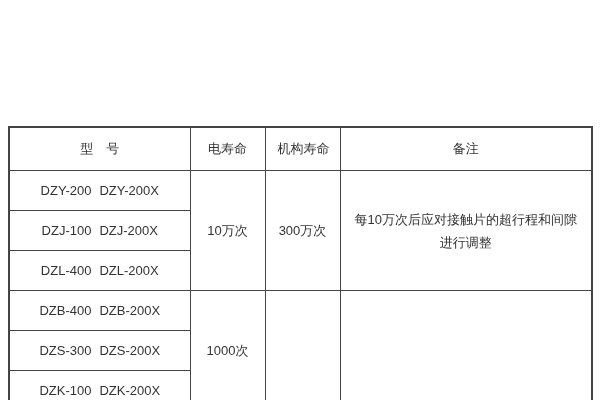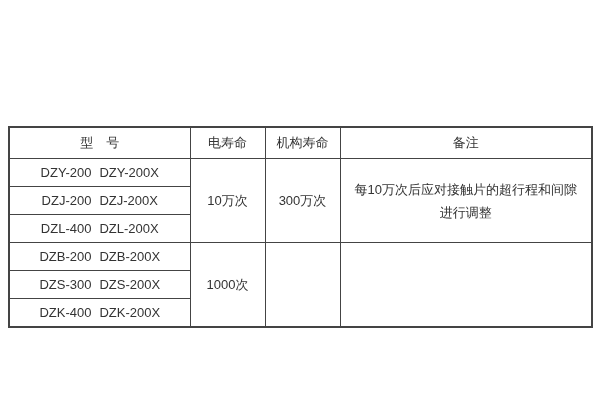--- a/index.html
+++ b/index.html
@@ -20,21 +20,21 @@
     border-collapse: collapse;
     table-layout: fixed;
     border: 2px solid #444444;
     font-size: 13px;
     color: #333333;
   }
   table.spec td {
     border: 1px solid #444444;
     text-align: center;
     vertical-align: middle;
-    padding: 6px;
+    padding: 12px;
     overflow: hidden;
     white-space: nowrap;
   }
   table.spec tr { height: 21px; }
   .model-pair {
     display: inline-flex;
     gap: 8px;
     justify-content: center;
   }
   td.remarks-cell {
@@ -74,39 +74,39 @@
         <td rowspan="3">300万次</td>
         <td rowspan="3" class="remarks-cell">
           <div>每10万次后应对接触片的超行程和间隙</div>
           <div>进行调整</div>
         </td>
       </tr>
 
       <tr>
         <td>
           <span class="model-pair">
-            <span>DZJ-200</span>
+            <span>DZJ-100</span>
             <span>DZJ-200X</span>
           </span>
         </td>
       </tr>
 
       <tr>
         <td>
           <span class="model-pair">
             <span>DZL-400</span>
             <span>DZL-200X</span>
           </span>
         </td>
       </tr>
 
       <tr>
         <td>
           <span class="model-pair">
-            <span>DZB-200</span>
+            <span>DZB-400</span>
             <span>DZB-200X</span>
           </span>
         </td>
         <td rowspan="3">1000次</td>
         <td rowspan="3"></td>
         <td rowspan="3" class="remarks-cell">
           <div></div>
           <div></div>
         </td>
       </tr>
@@ -116,20 +116,20 @@
           <span class="model-pair">
             <span>DZS-300</span>
             <span>DZS-200X</span>
           </span>
         </td>
       </tr>
 
       <tr>
         <td>
           <span class="model-pair">
-            <span>DZK-400</span>
+            <span>DZK-100</span>
             <span>DZK-200X</span>
           </span>
         </td>
       </tr>
     </tbody>
   </table>
 </div>
 
 </body></html>

